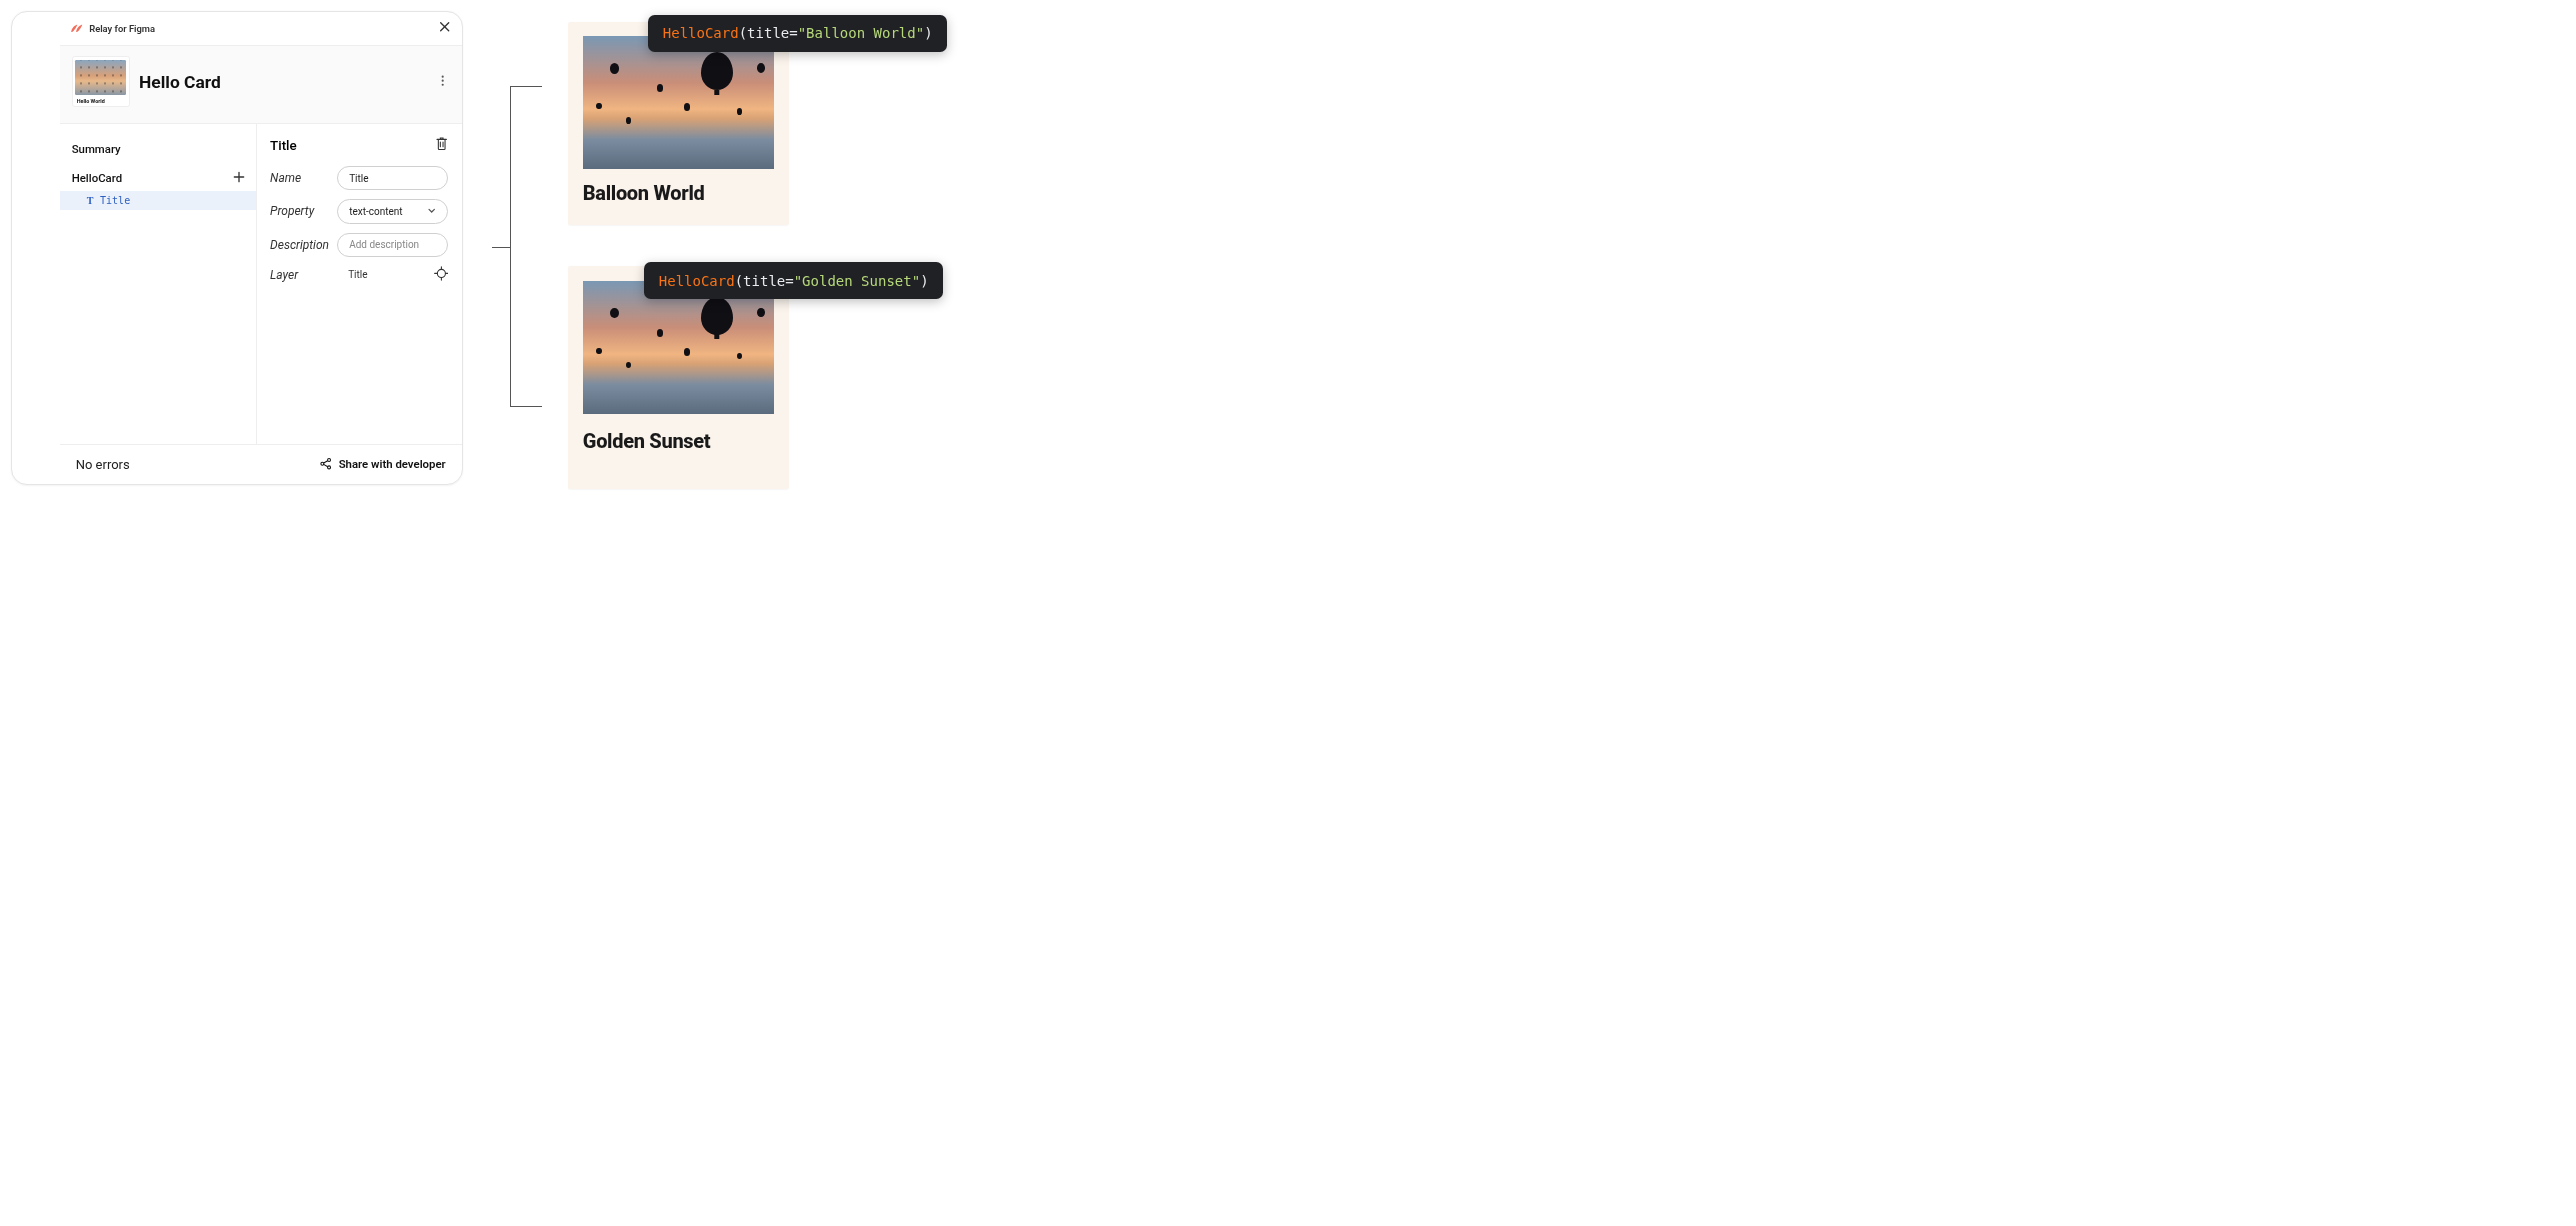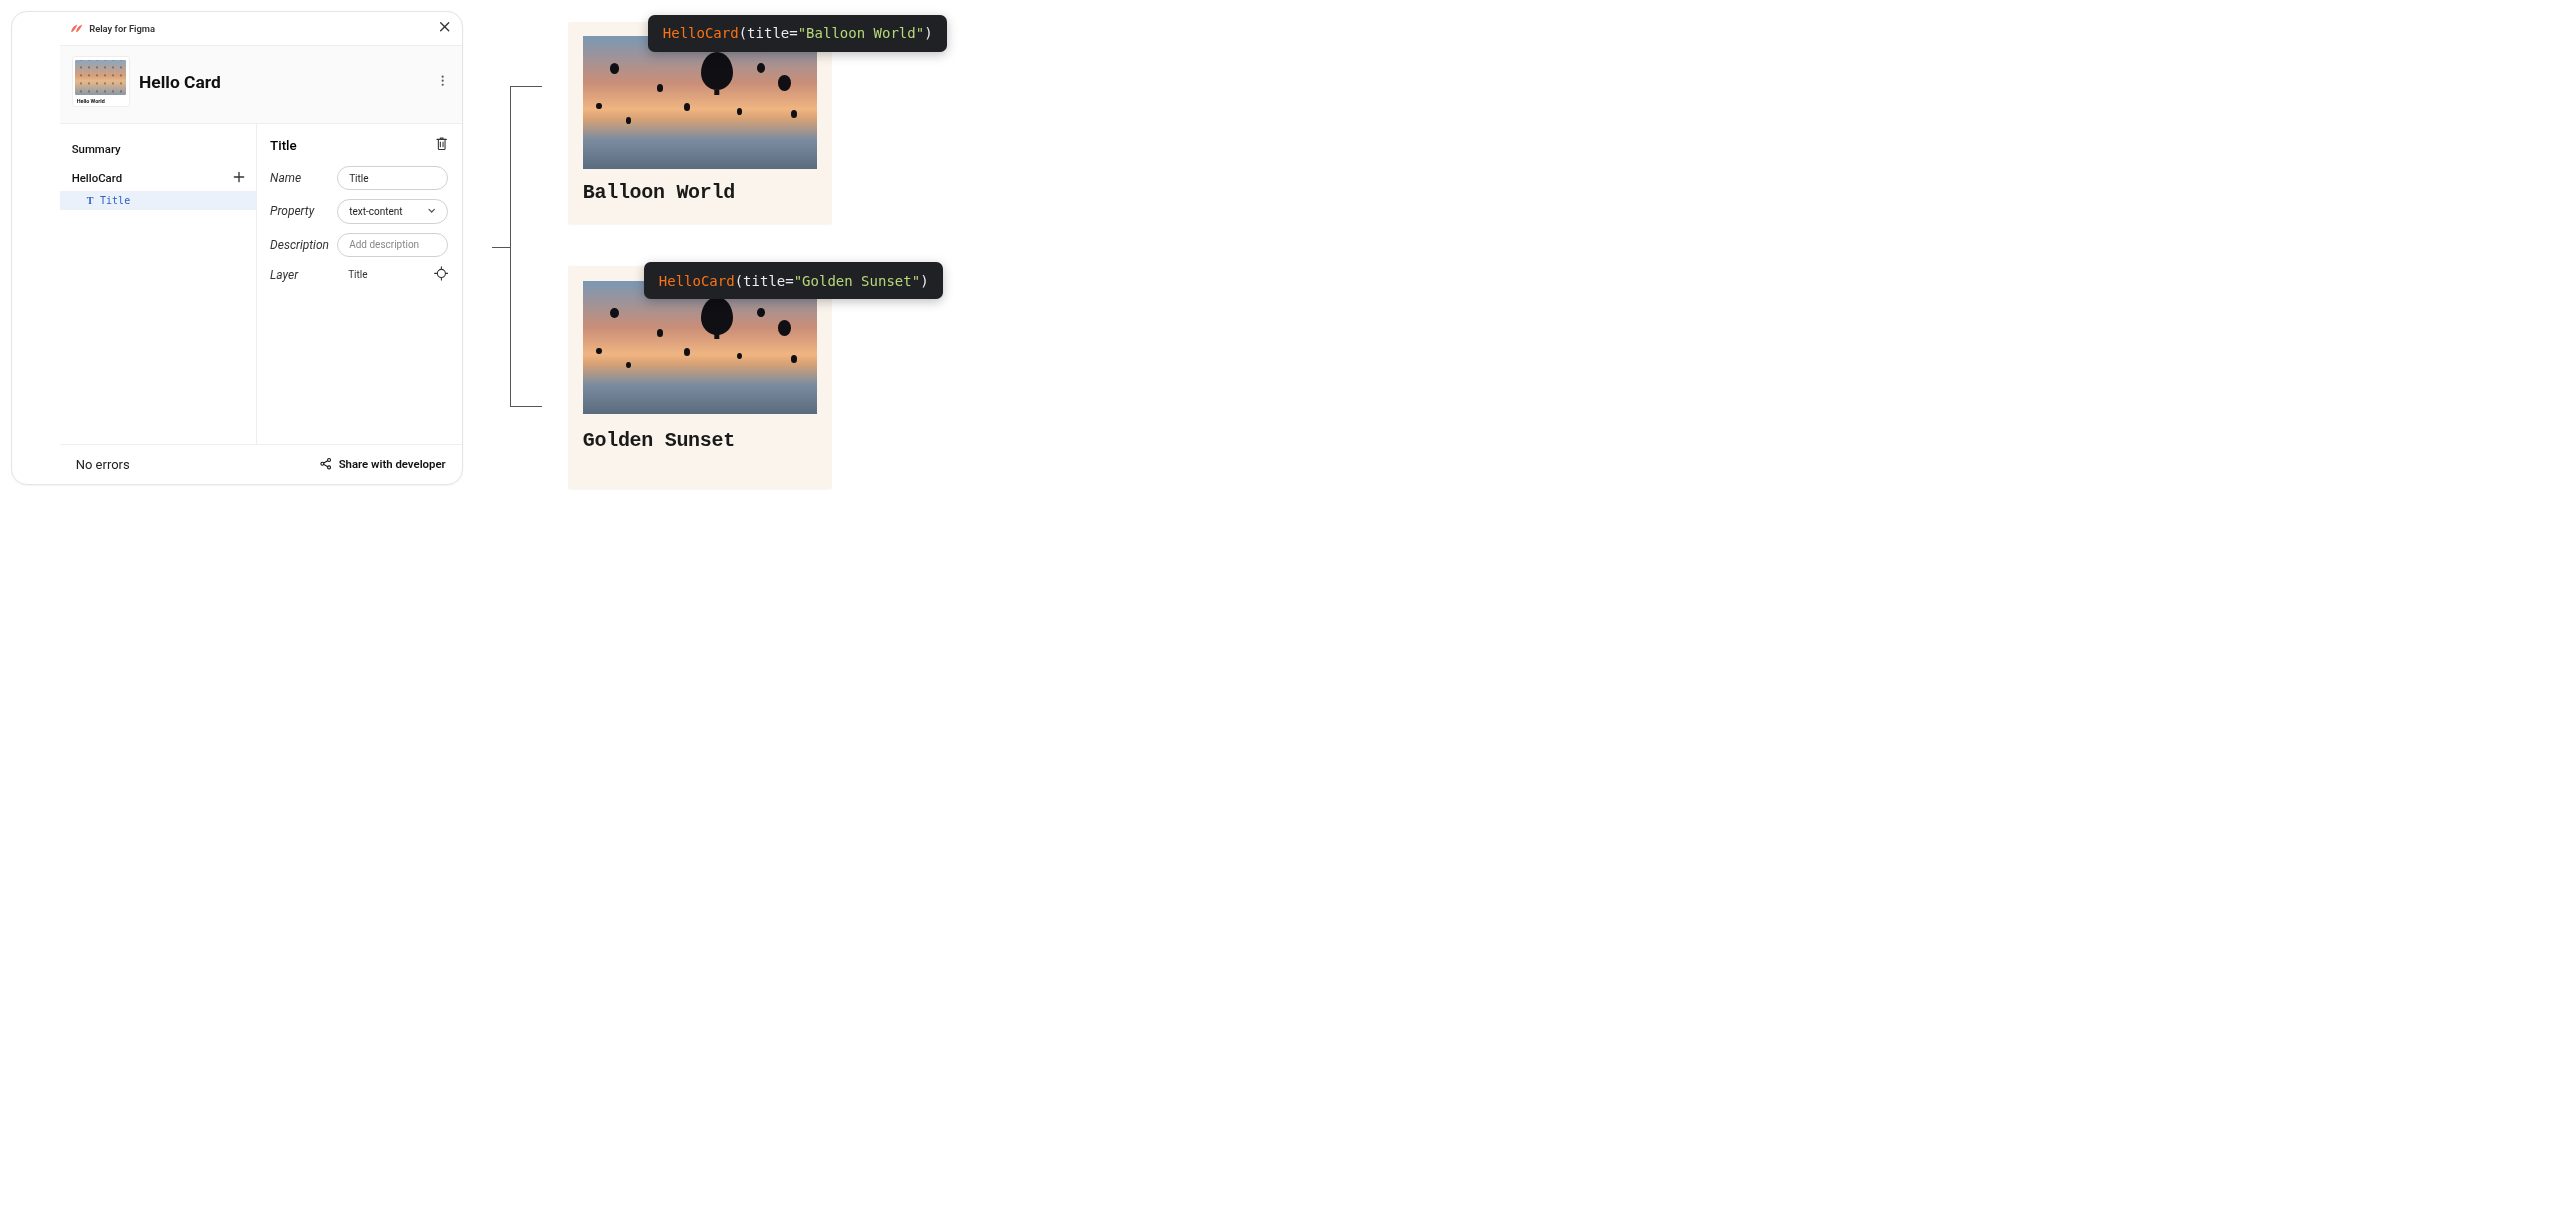--- a/index.html
+++ b/index.html
@@ -212,26 +212,25 @@
 .bracket::before, .bracket::after{
   content:"";position:absolute;left:0;width:31px;height:1.3px;background:#555;
 }
 .bracket::before{top:0;}
 .bracket::after{bottom:0;}
 .bracket .mid{
   position:absolute; top:50%; left:-19px; width:19px; height:1.3px; background:#555;
 }
 .preview-card {
   position: absolute;
-  width: 264px;
+  width: 221px;
   background: #fbf4ed;
   border-radius: 2.7px;
   padding: 14.8px 14.8px 20px 14.8px;
   box-shadow: 0 0.7px 1.3px rgba(0,0,0,0.04);
-  font-family: Liberation Mono, monospace;
 }
 .preview-card .photo {
   width: 100%;
   height: 133px;
   background: linear-gradient(180deg,#7a98b4 0%, #c98e78 35%, #f0b581 55%, #d9a275 62%, #7b8ca0 78%, #5a6b7e 100%);
   position: relative;
   overflow: hidden;
 }
 .preview-card .photo .balloon{
   position:absolute; background:#0f0f14; border-radius:50% 50% 50% 50% / 55% 55% 45% 45%;

